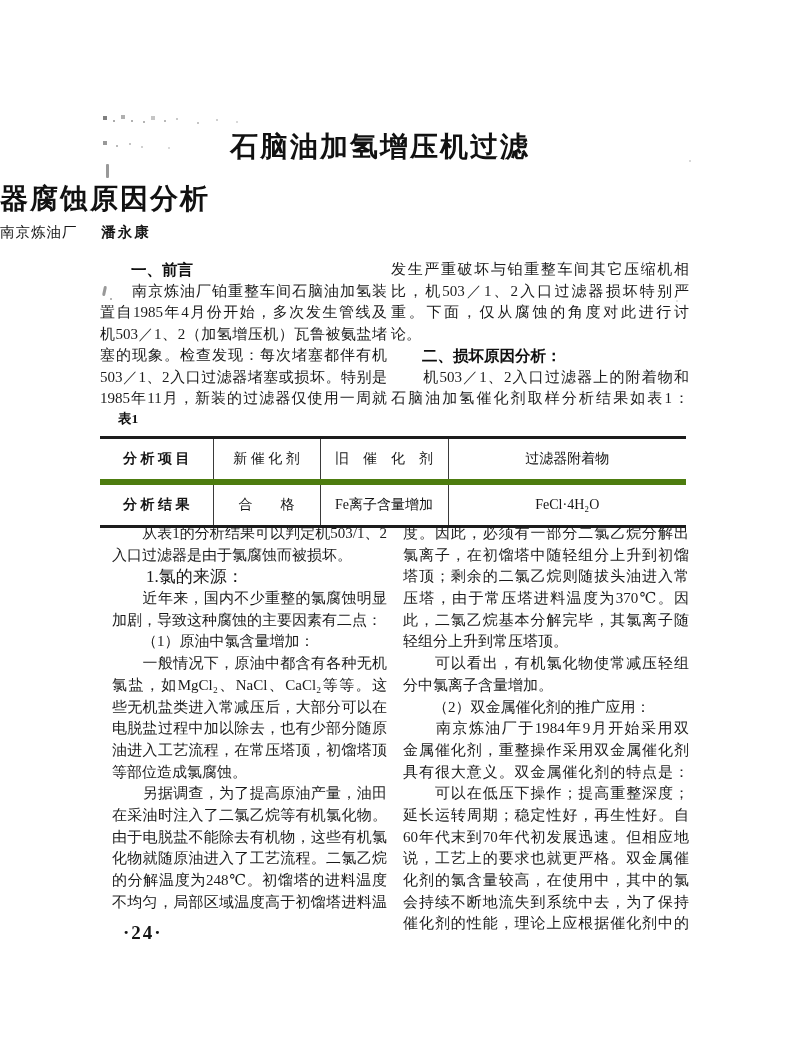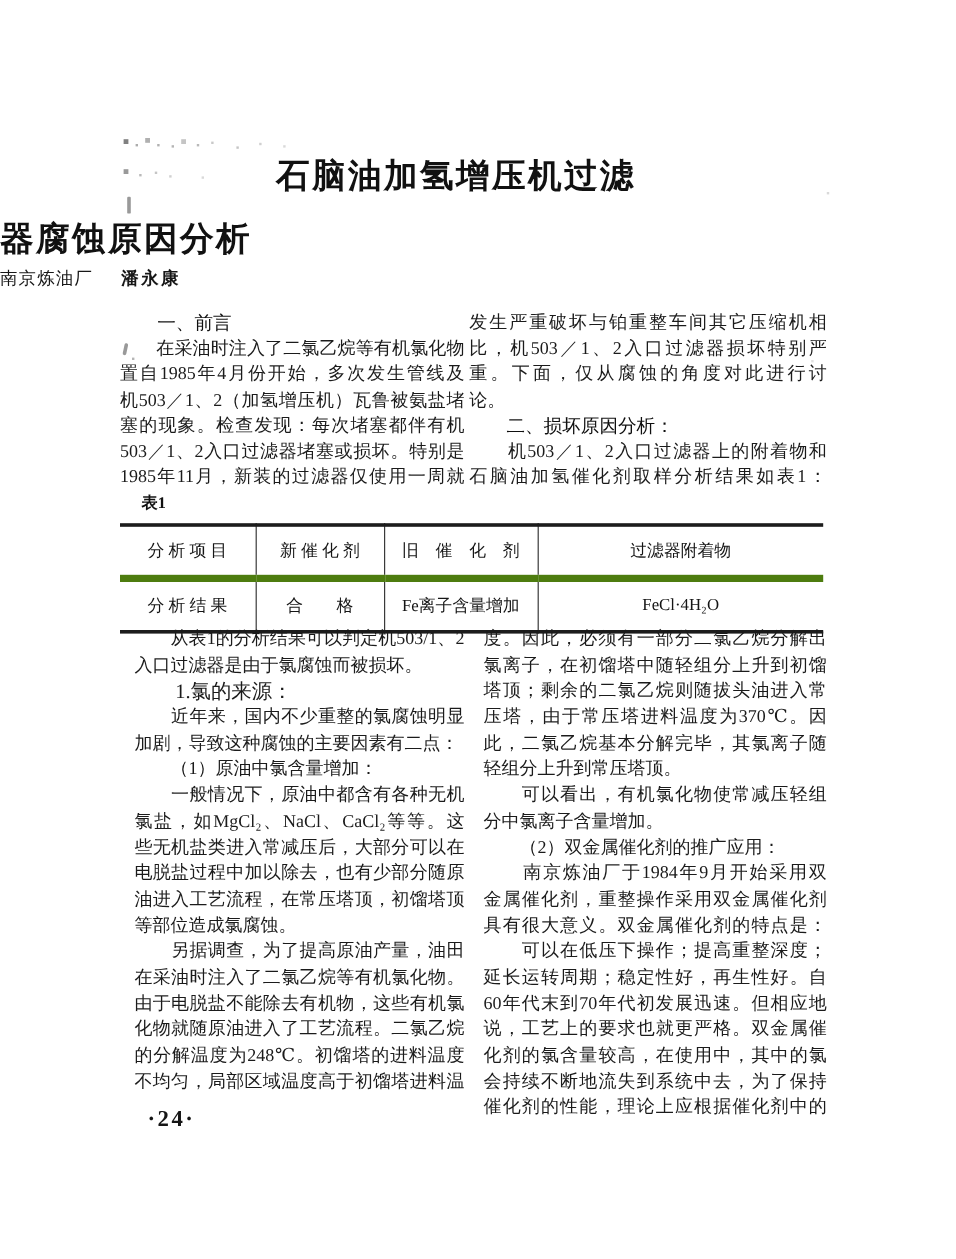--- a/index.html
+++ b/index.html
@@ -24,36 +24,36 @@
   .col-right-bot  {left:391px;top:523px;width:298px;}
   .ln{
     font-size:15px;line-height:21.5px;height:21.5px;
     text-align:justify;text-align-last:justify;
     white-space:nowrap;color:#1b1b1b;
   }
   .col-left-bot .ln,.col-right-bot .ln{line-height:21.7px;height:21.7px;margin-left:12px;}
   .ln.last{text-align-last:left;}
   .ln.head{
     font-family:"Liberation Sans","DejaVu Sans",sans-serif;
-    font-weight:normal;text-align-last:left;font-size:15.5px;color:#0f0f0f;
+    font-weight:bold;text-align-last:left;font-size:15.5px;color:#0f0f0f;
   }
   .ln.kai{text-align-last:left;font-size:17px;}
   
   .table-label{position:absolute;left:118px;top:410px;font-weight:bold;
     font-size:13.5px;color:#111;}
   table.analysis{
     position:absolute;left:100px;top:436px;width:586px;height:80px;
     border-collapse:collapse;table-layout:fixed;
     border-top:3px solid #1c1c1c;border-bottom:3px solid #1c1c1c;
   }
   table.analysis td{
     border-left:1px solid #3a3a3a;text-align:center;vertical-align:middle;
     font-size:14px;color:#151515;padding:0;height:40px;
   }
-  table.analysis td:first-child{border-left:none;}
+  table.analysis td:first-child{border-left:none;font-weight:bold;}
   table.analysis tr+tr td{border-top:6px solid #4d7c0f;}
   
   .page-number{position:absolute;left:123px;top:922px;font-size:19px;
     font-weight:bold;letter-spacing:2px;color:#151515;}
   
   .speckles{position:absolute;left:0;top:0;width:2px;height:2px;background:transparent;
     box-shadow:
       104px 117px 0 1px rgba(60,60,60,.65),
       113px 120px 0 0 rgba(90,90,90,.5),
       122px 116px 0 1px rgba(80,80,80,.45),
@@ -88,21 +88,21 @@
 
 <div class="title-line1">石脑油加氢增压机过滤</div>
 <div class="title-line2">器腐蚀原因分析</div>
 <div class="author-line">
   <span class="affil">南京炼油厂</span>
   <span class="name">潘永康</span>
 </div>
 
 <div class="col col-left-top">
     <div class="ln head">　　一、前言</div>
-    <div class="ln full">　　在采油时注入了二氯乙烷等有机氯化物</div>
+    <div class="ln full">　　南京炼油厂铂重整车间石脑油加氢装</div>
     <div class="ln full">置自1985年4月份开始，多次发生管线及</div>
     <div class="ln full">机503／1、2（加氢增压机）瓦鲁被氨盐堵</div>
     <div class="ln full">塞的现象。检查发现：每次堵塞都伴有机</div>
     <div class="ln full">503／1、2入口过滤器堵塞或损坏。特别是</div>
     <div class="ln full">1985年11月，新装的过滤器仅使用一周就</div>
   </div>
 <div class="col col-right-top">
     <div class="ln full">发生严重破坏与铂重整车间其它压缩机相</div>
     <div class="ln full">比，机503／1、2入口过滤器损坏特别严</div>
     <div class="ln full">重。下面，仅从腐蚀的角度对此进行讨</div>

